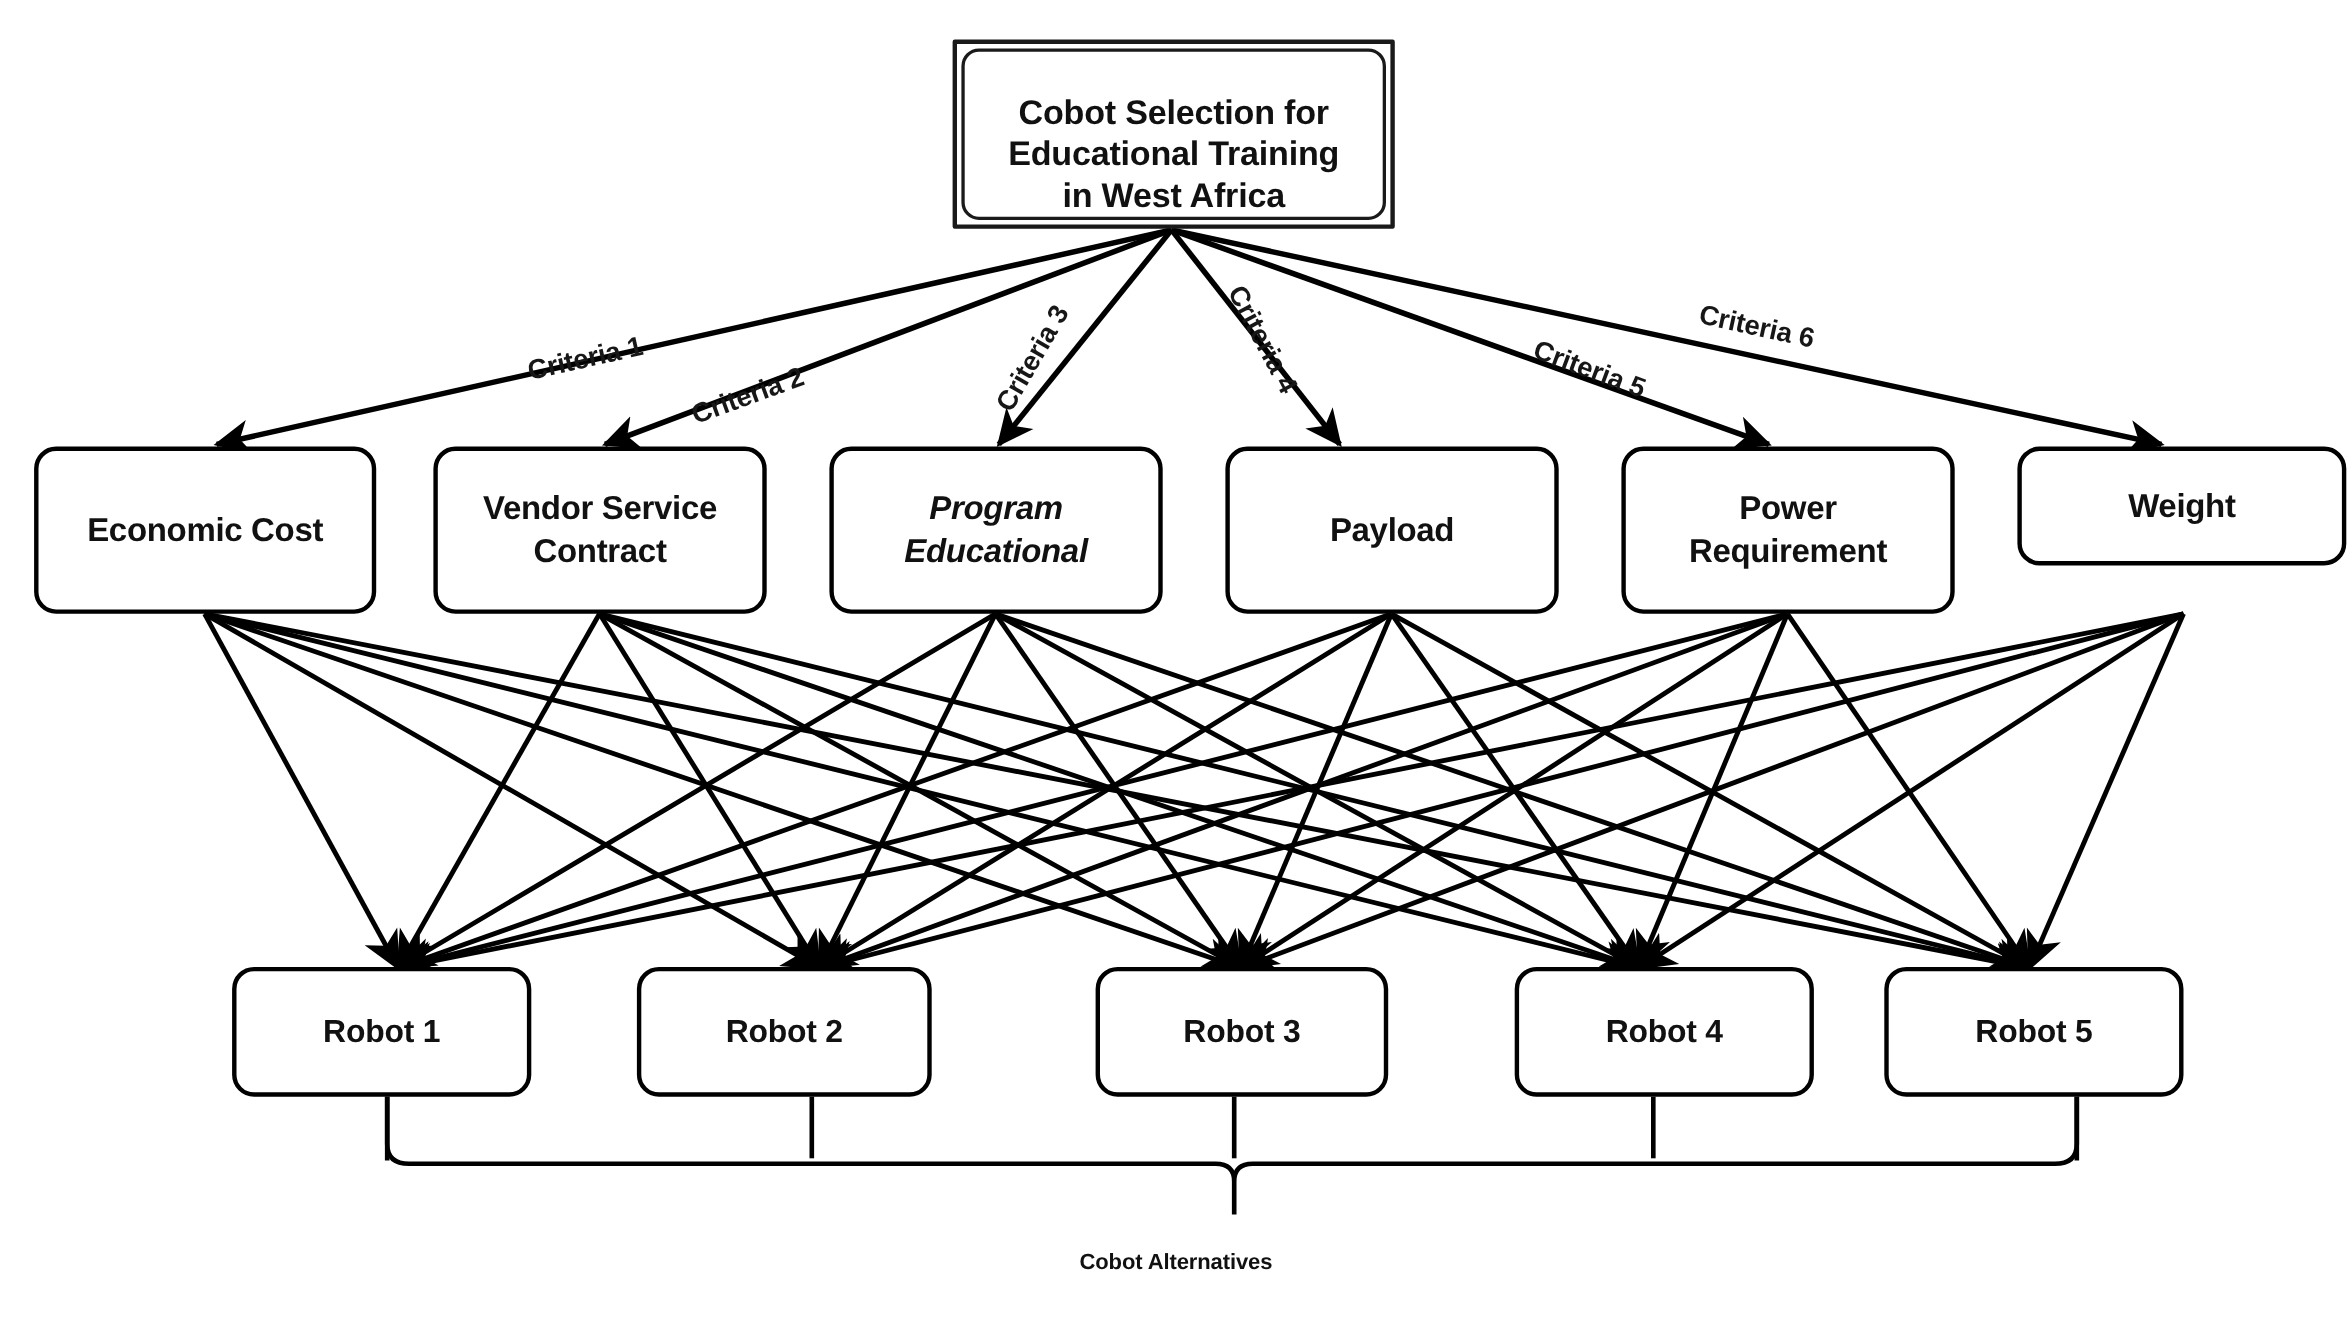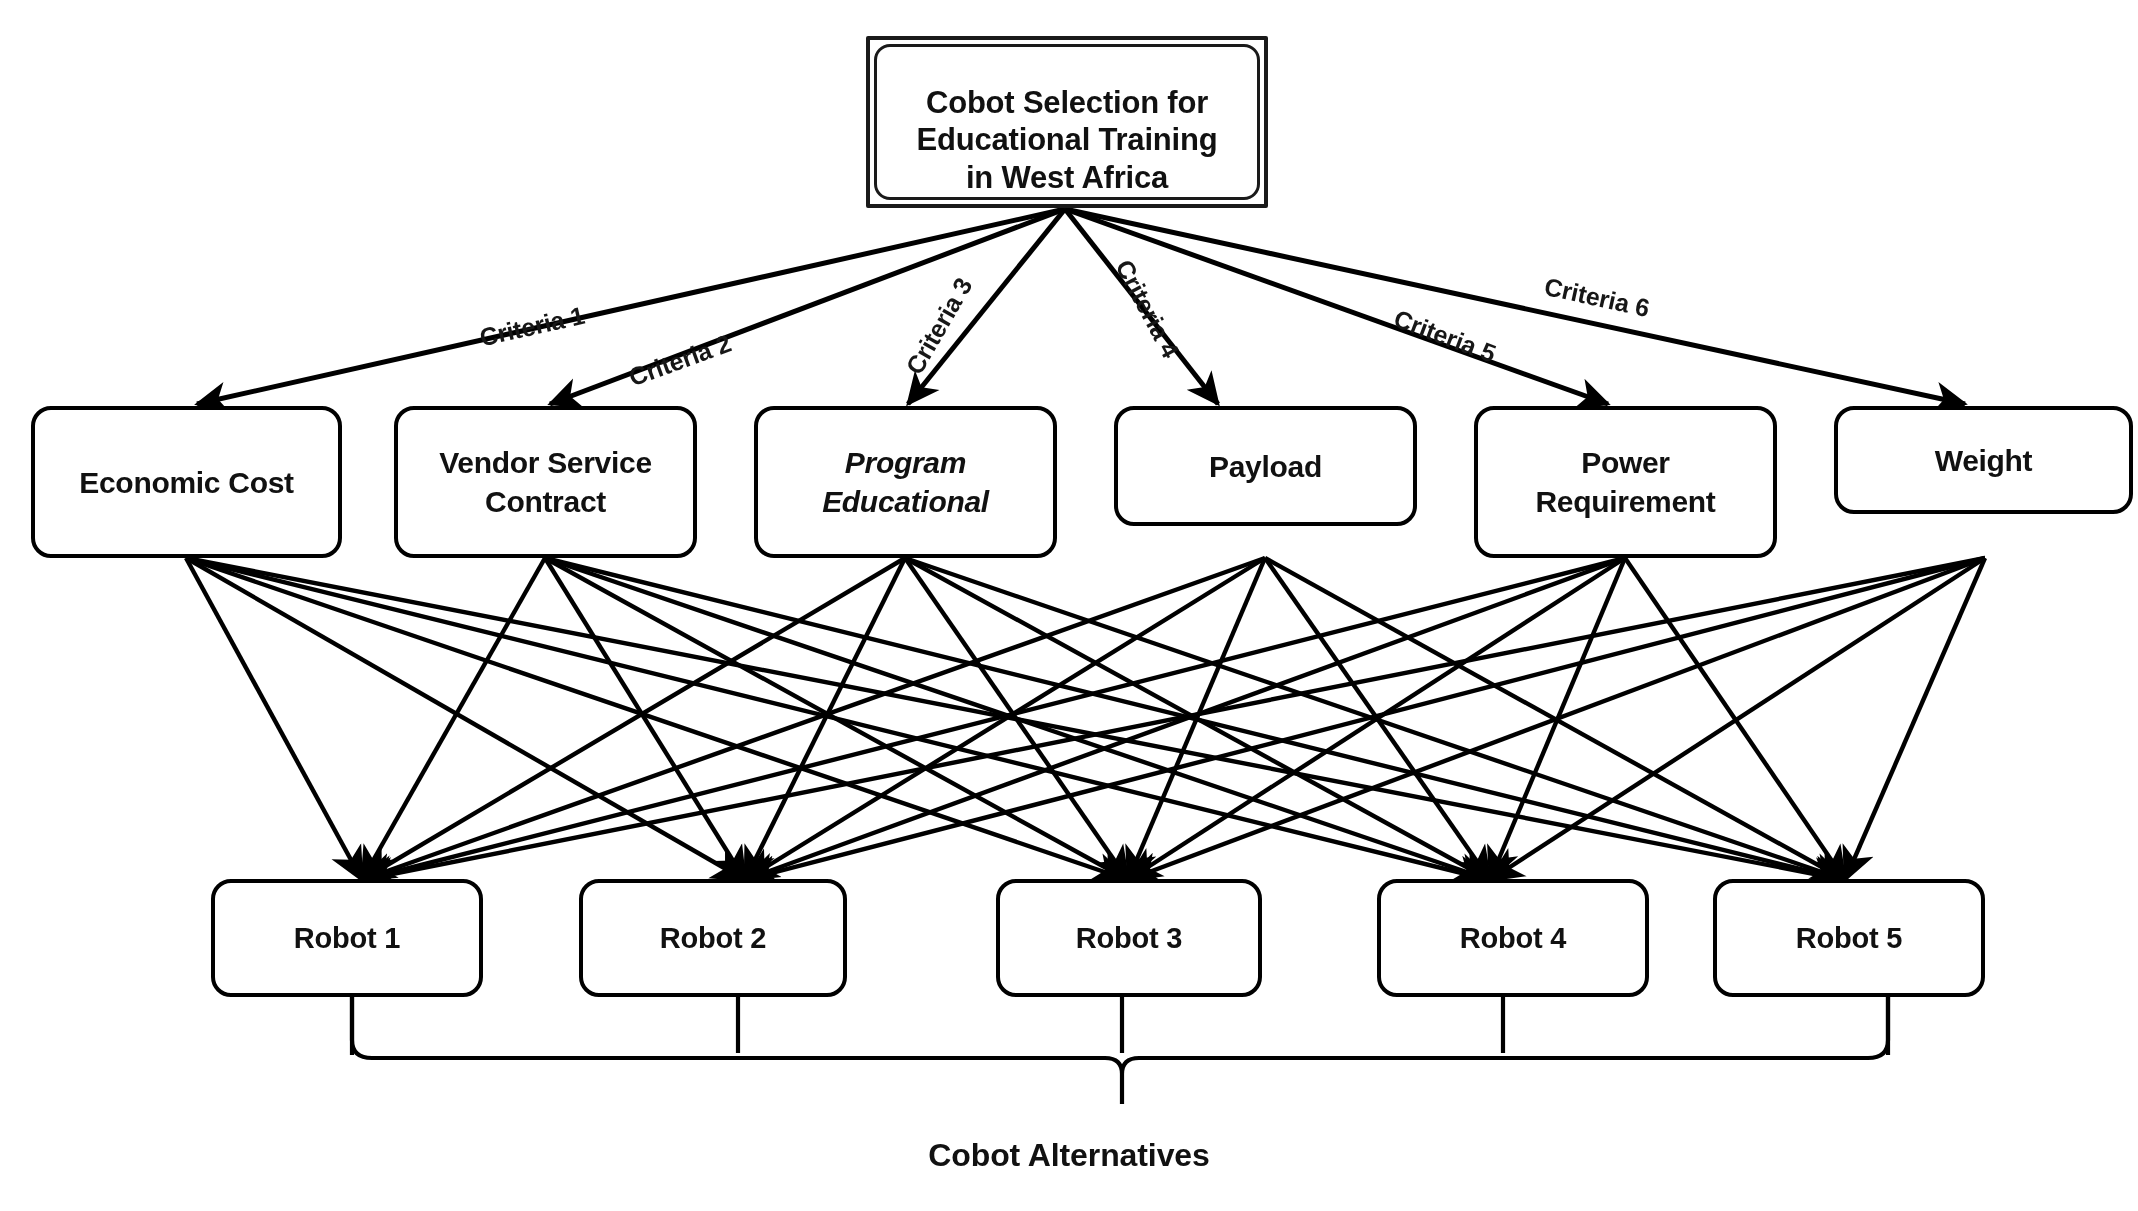--- a/index.html
+++ b/index.html
@@ -89,21 +89,21 @@
     color: #171717;
     white-space: nowrap;
     transform-origin: 0 0;
     z-index: 7;
     letter-spacing: -0.2px;
   }
   .bracket-caption {
     position: absolute;
     width: 100%;
     text-align: center;
-    font-size: 32px;
+    font-size: 20px;
     font-weight: bold;
     color: #111111;
     letter-spacing: -0.1px;
     z-index: 5;
   }
 </style>
 </head>
 <body>
 
 <div id="stage">
@@ -209,21 +209,21 @@
     </div>
   </div>
 
   <div class="node-box" style="left:754px; top:406px; width:303px; height:152px;font-style:italic;">
     <div class="criteria-text">
       <span>Program</span><br>
       <span>Educational</span>
     </div>
   </div>
 
-  <div class="node-box" style="left:1114px; top:406px; width:303px; height:120px;">
+  <div class="node-box" style="left:1114px; top:406px; width:303px; height:152px;">
     <div class="criteria-text">
       <span>Payload</span>
     </div>
   </div>
 
   <div class="node-box" style="left:1474px; top:406px; width:303px; height:152px;">
     <div class="criteria-text">
       <span>Power</span><br>
       <span>Requirement</span>
     </div>

